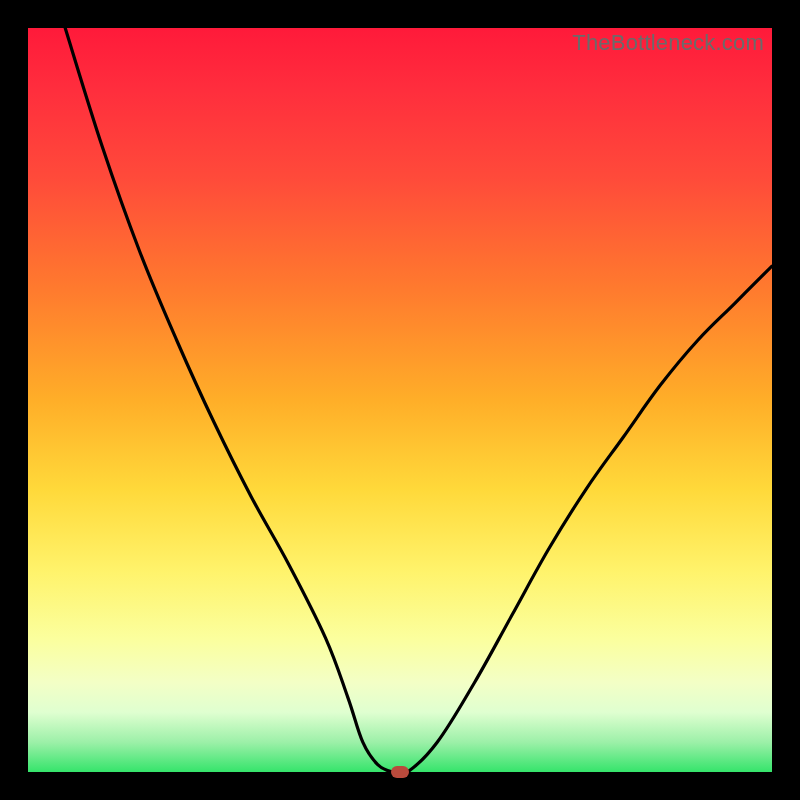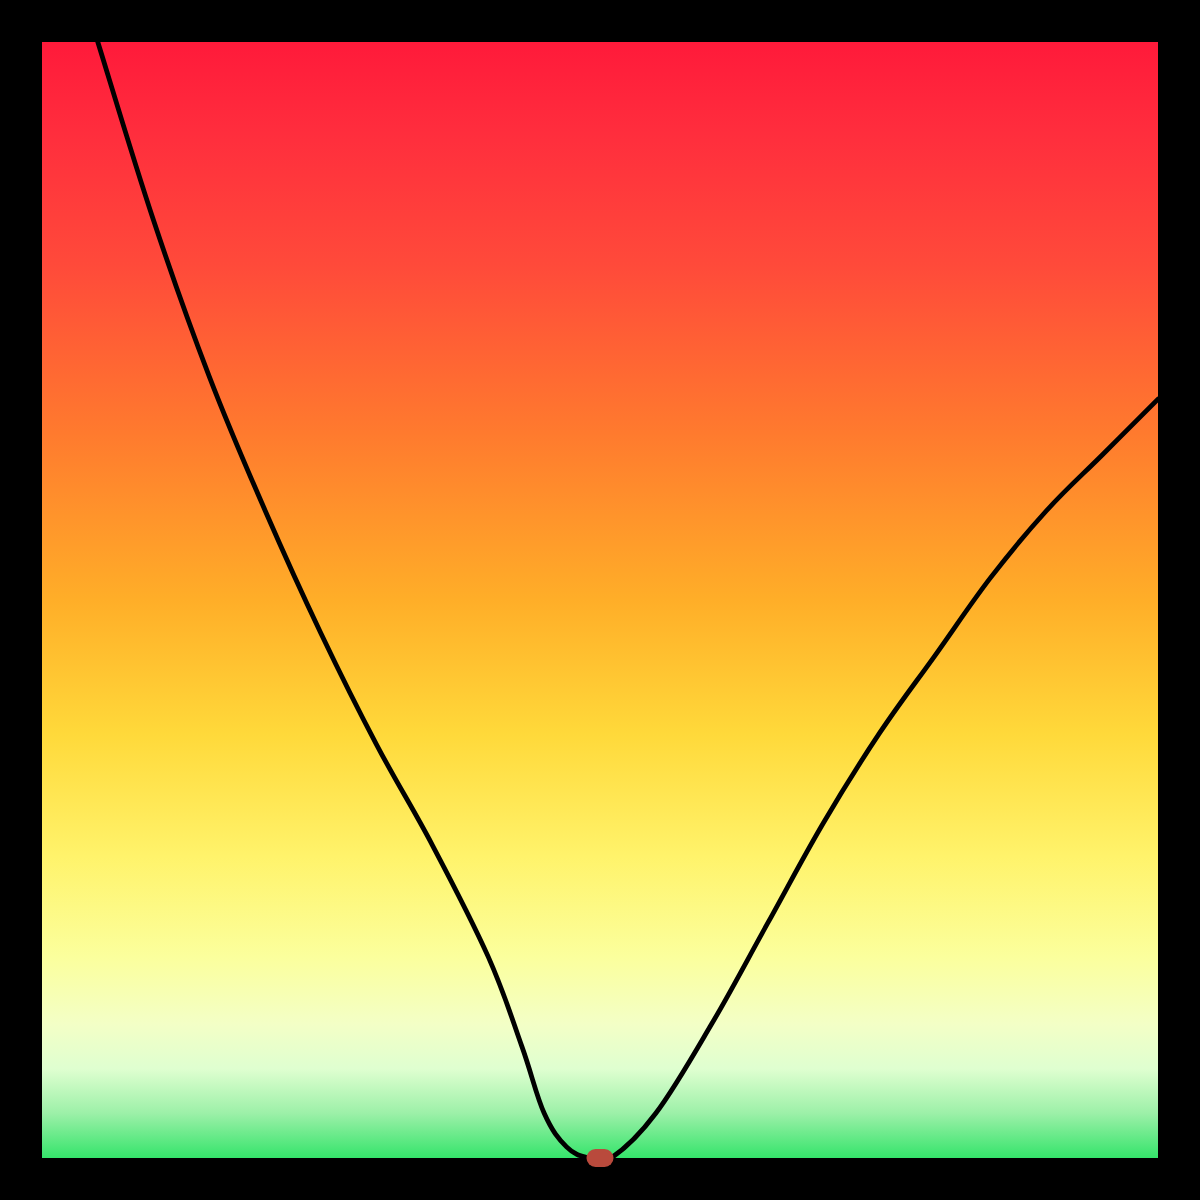--- a/index.html
+++ b/index.html
@@ -65,20 +65,21 @@
     background: #b94a3c;
     transform: translate(-50%, -50%);
   }
 </style>
 </head>
 <body>
 
 <div class="frame">
   <div class="plot-area">
 
+    <div class="watermark">TheBottleneck.com</div>
 
     <svg class="chart-svg" viewBox="0 0 744 744" preserveAspectRatio="none">
       <path id="curve-path" fill="none" stroke="#000000" stroke-width="3.2" stroke-linecap="round" stroke-linejoin="round" d="M 37.2 0.0 C 43.9 21.4, 61.0 78.9, 74.4 119.0 C 87.8 159.2, 98.2 188.4, 111.6 223.2 C 125.0 258.0, 135.4 281.7, 148.8 312.5 C 162.2 343.3, 172.6 366.2, 186.0 394.3 C 199.4 422.4, 209.8 443.3, 223.2 468.7 C 236.6 494.2, 247.0 510.2, 260.4 535.7 C 273.8 561.1, 286.9 586.0, 297.6 610.1 C 308.3 634.2, 313.2 650.9, 319.9 669.6 C 326.6 688.3, 329.4 702.2, 334.8 714.2 C 340.2 726.3, 344.3 731.2, 349.7 736.6 C 355.0 741.9, 359.2 742.7, 364.6 744.0 C 369.9 745.3, 371.4 749.4, 379.4 744.0 C 387.5 738.6, 397.1 730.3, 409.2 714.2 C 421.3 698.2, 433.0 677.5, 446.4 654.7 C 459.8 632.0, 470.2 611.9, 483.6 587.8 C 497.0 563.7, 507.4 543.6, 520.8 520.8 C 534.2 498.0, 544.6 481.4, 558.0 461.3 C 571.4 441.2, 581.8 427.9, 595.2 409.2 C 608.6 390.5, 619.0 374.5, 632.4 357.1 C 645.8 339.7, 656.2 327.2, 669.6 312.5 C 683.0 297.7, 693.4 288.7, 706.8 275.3 C 720.2 261.9, 737.3 244.8, 744.0 238.1"></path>
     </svg>
 
     <div id="marker" class="marker" style="left: 372px; top: 744px; background: rgb(185, 74, 60);"></div>
   </div>
 </div>
 
 </body></html>

